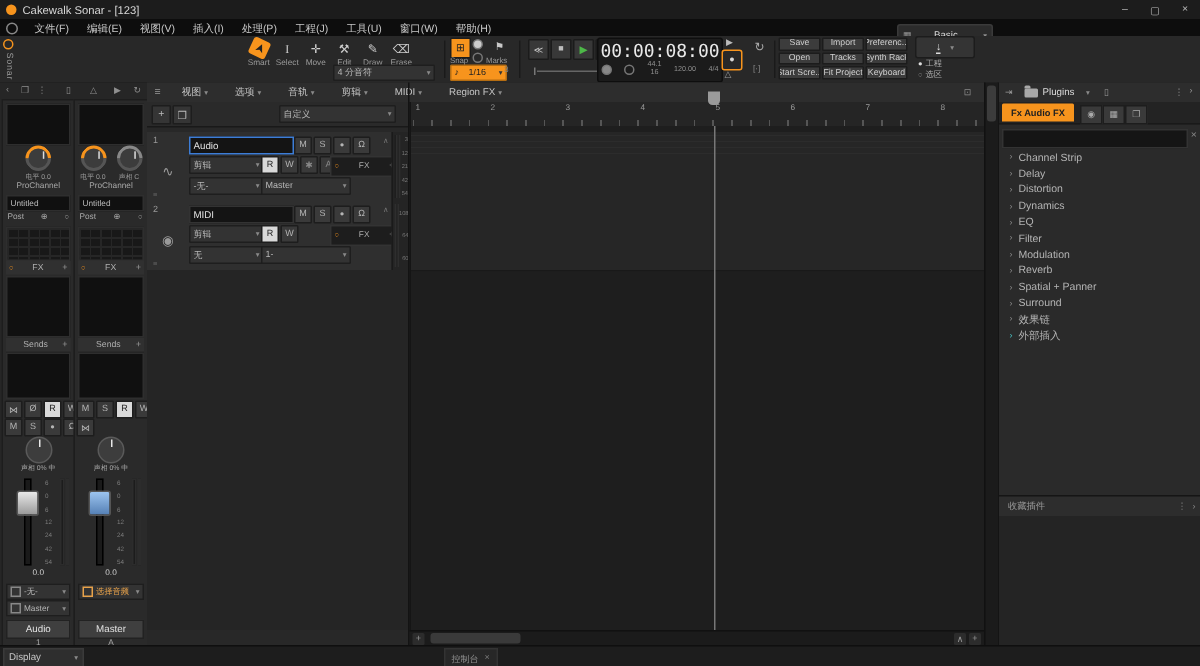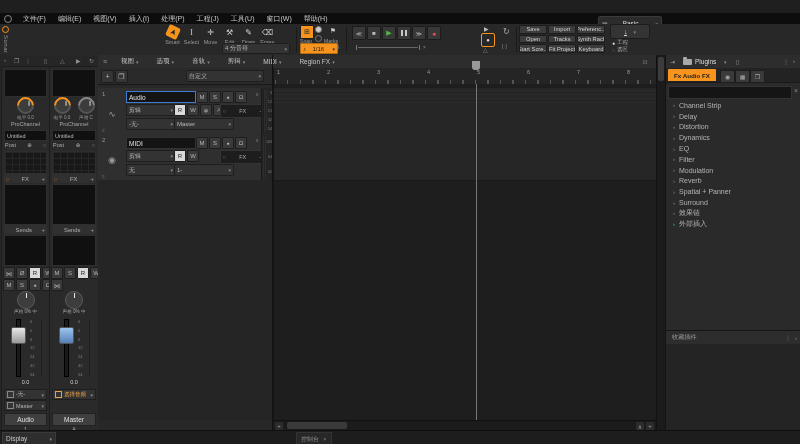--- a/index.html
+++ b/index.html
@@ -131,20 +131,28 @@
   .shuttle .e2{position:absolute;right:6px;top:0;width:1px;height:5px;background:#777;}
   .shuttle .x{position:absolute;right:0;top:-1px;font-size:5px;color:#888;}
   .expbtn{position:absolute;left:610px;top:24px;width:38px;height:13px;background:#343434;border:1px solid #1c1c1c;border-radius:2px;display:flex;align-items:center;justify-content:center;gap:4px;color:#ddd;}
   .exparrow{font-size:7px;border-bottom:1px solid #ddd;line-height:7px;}
 </style>
 </head>
 <body>
 
 <div id="app">
 
+  <div id="titlebar" class="abs">
+    <span class="logo"></span>
+    <span class="t">Cakewalk Sonar - [123]</span>
+    <span style="flex:1"></span>
+    <span class="wbtn">–</span>
+    <span class="wbtn">▢</span>
+    <span class="wbtn">×</span>
+  </div>
 
   <div id="menubar" class="abs">
     <span class="mlogo"></span>
     <div class="row">
 
     <span class="menu-item">文件(F)</span>
         <span class="menu-item">编辑(E)</span>
         <span class="menu-item">视图(V)</span>
         <span class="menu-item">插入(I)</span>
         <span class="menu-item">处理(P)</span>
@@ -241,20 +249,33 @@
         <span style="color:#e05050;font-size:7px;">●</span>
       </span>
   </div>
   <div class="shuttle" style="left:354px;">
     <span class="e1"></span>
       <span class="line"></span>
       <span class="e2"></span>
     <span class="x">×</span>
   </div>
 
+  <div id="time-display" class="abs">
+    <div class="tval">00:00:08:00</div>
+    <div class="tsub">
+      <span class="tinyc" style="background:#888;"></span>
+      <span class="tinyc"></span>
+      <span style="display:flex;flex-direction:column;line-height:4.5px;text-align:center;">
+        <span>44.1</span>
+        <span>16</span>
+      </span>
+      <span>120.00</span>
+      <span>4/4</span>
+    </div>
+  </div>
 
   <div class="abs" style="left:484px;top:25px;font-size:6px;color:#bbb;">▶</div>
   <div class="abs" style="left:481px;top:33px;width:12px;height:12px;border:1px solid #f7941d;border-radius:2px;display:flex;align-items:center;justify-content:center;">
     <span style="color:#d8d8d8;font-size:6px;">●</span>
   </div>
   <div class="abs" style="left:483px;top:46px;font-size:6px;color:#999;">△</div>
   <div class="abs" style="left:503px;top:27px;font-size:8px;color:#aaa;">↻</div>
   <div class="abs" style="left:502px;top:43px;font-size:5.5px;color:#888;">[·]</div>
   <div class="sep" style="left:516px;"></div>
 

